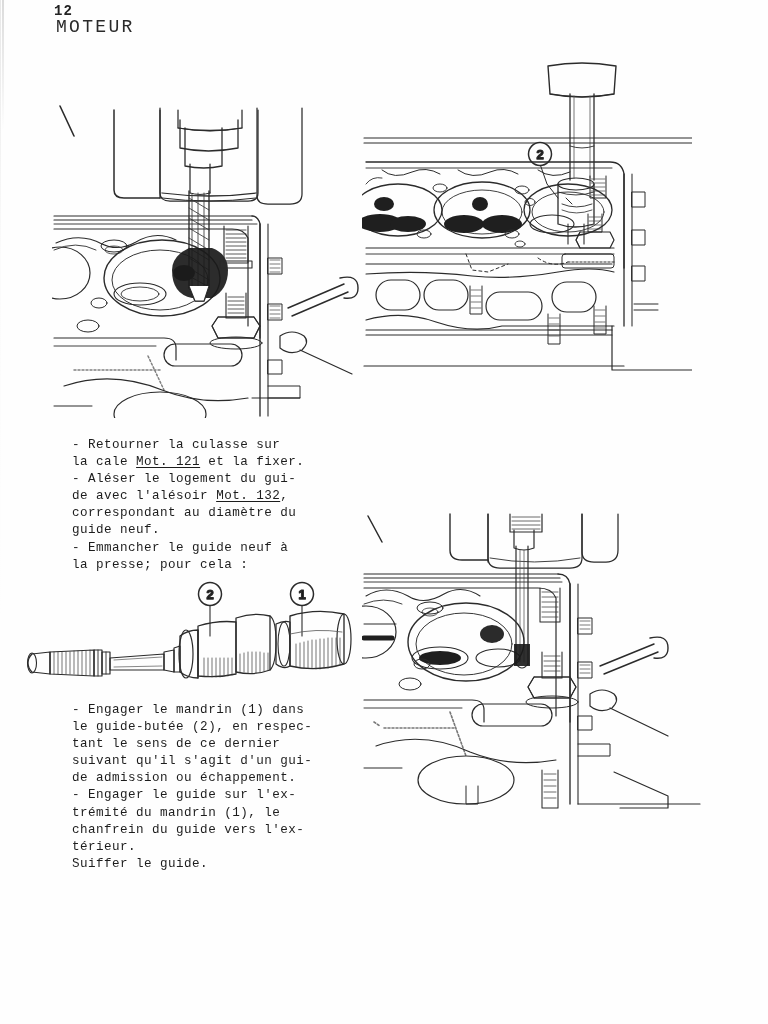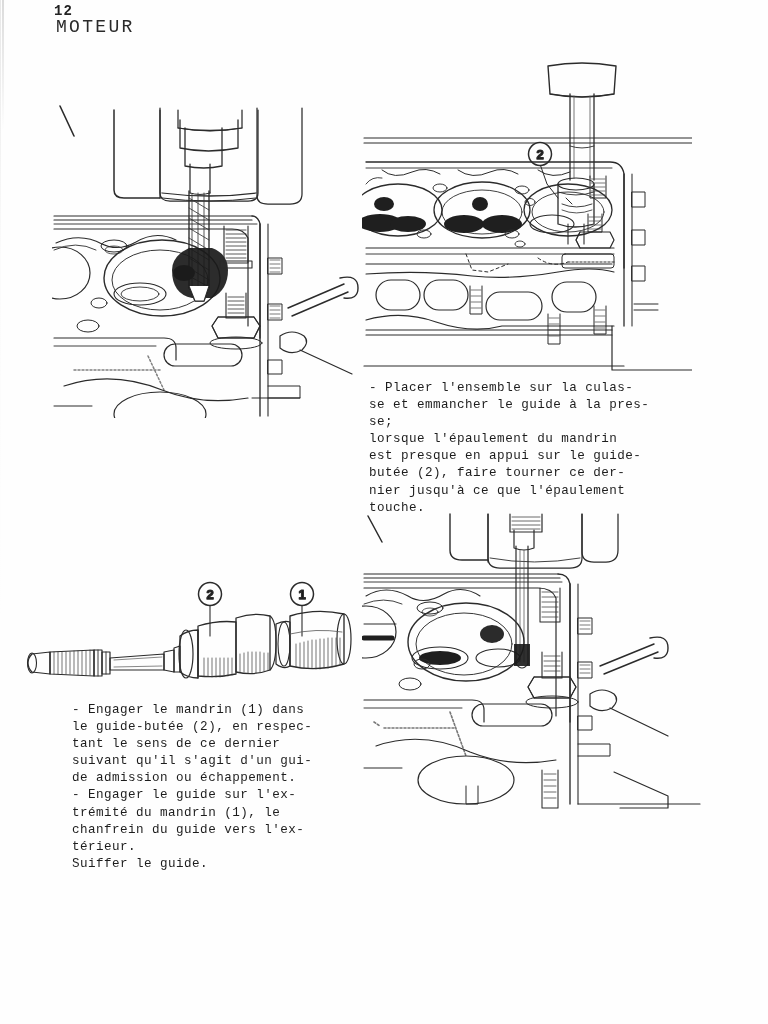--- a/index.html
+++ b/index.html
@@ -565,28 +565,28 @@
       <path d="M242 162 L296 140" stroke-width="1.5"></path>
       <path d="M288 126 Q306 122 306 136 Q306 148 292 146" stroke-width="1.4"></path>
       <path d="M228 182 Q240 174 252 182 Q258 188 250 196 Q238 202 228 194 Z" stroke-width="1.2"></path>
       <path d="M248 196 L306 224" stroke-width="1.2"></path>
       <path d="M216 232 L248 232 L248 244 L216 244" stroke-width="1"></path>
       <path d="M252 260 L306 284 L306 296 L258 296" stroke-width="1.2"></path>
       <path d="M216 292 L338 292" stroke-width="1.1"></path>
     </svg>
   </div>
 
-  <div class="textblock" id="text-topright">- Placer l'ensemble sur la culas-
-se et emmancher le guide à la pres-
-se;
-lorsque l'épaulement du mandrin
-est presque en appui sur le guide-
-butée (2), faire tourner ce der-
-nier jusqu'à ce que l'épaulement
-touche.</div>
+  <div class="textblock" id="text-topleft">- Retourner la culasse sur
+la cale <span class="u">Mot. 121</span> et la fixer.
+- Aléser le logement du gui-
+de avec l'alésoir <span class="u">Mot. 132</span>,
+correspondant au diamètre du
+guide neuf.
+- Emmancher le guide neuf à
+la presse; pour cela :</div>
   <div class="textblock" id="text-midleft">- Engager le mandrin (1) dans
 le guide-butée (2), en respec-
 tant le sens de ce dernier
 suivant qu'il s'agit d'un gui-
 de admission ou échappement.
 - Engager le guide sur l'ex-
 trémité du mandrin (1), le
 chanfrein du guide vers l'ex-
 térieur.
 Suiffer le guide.</div>

